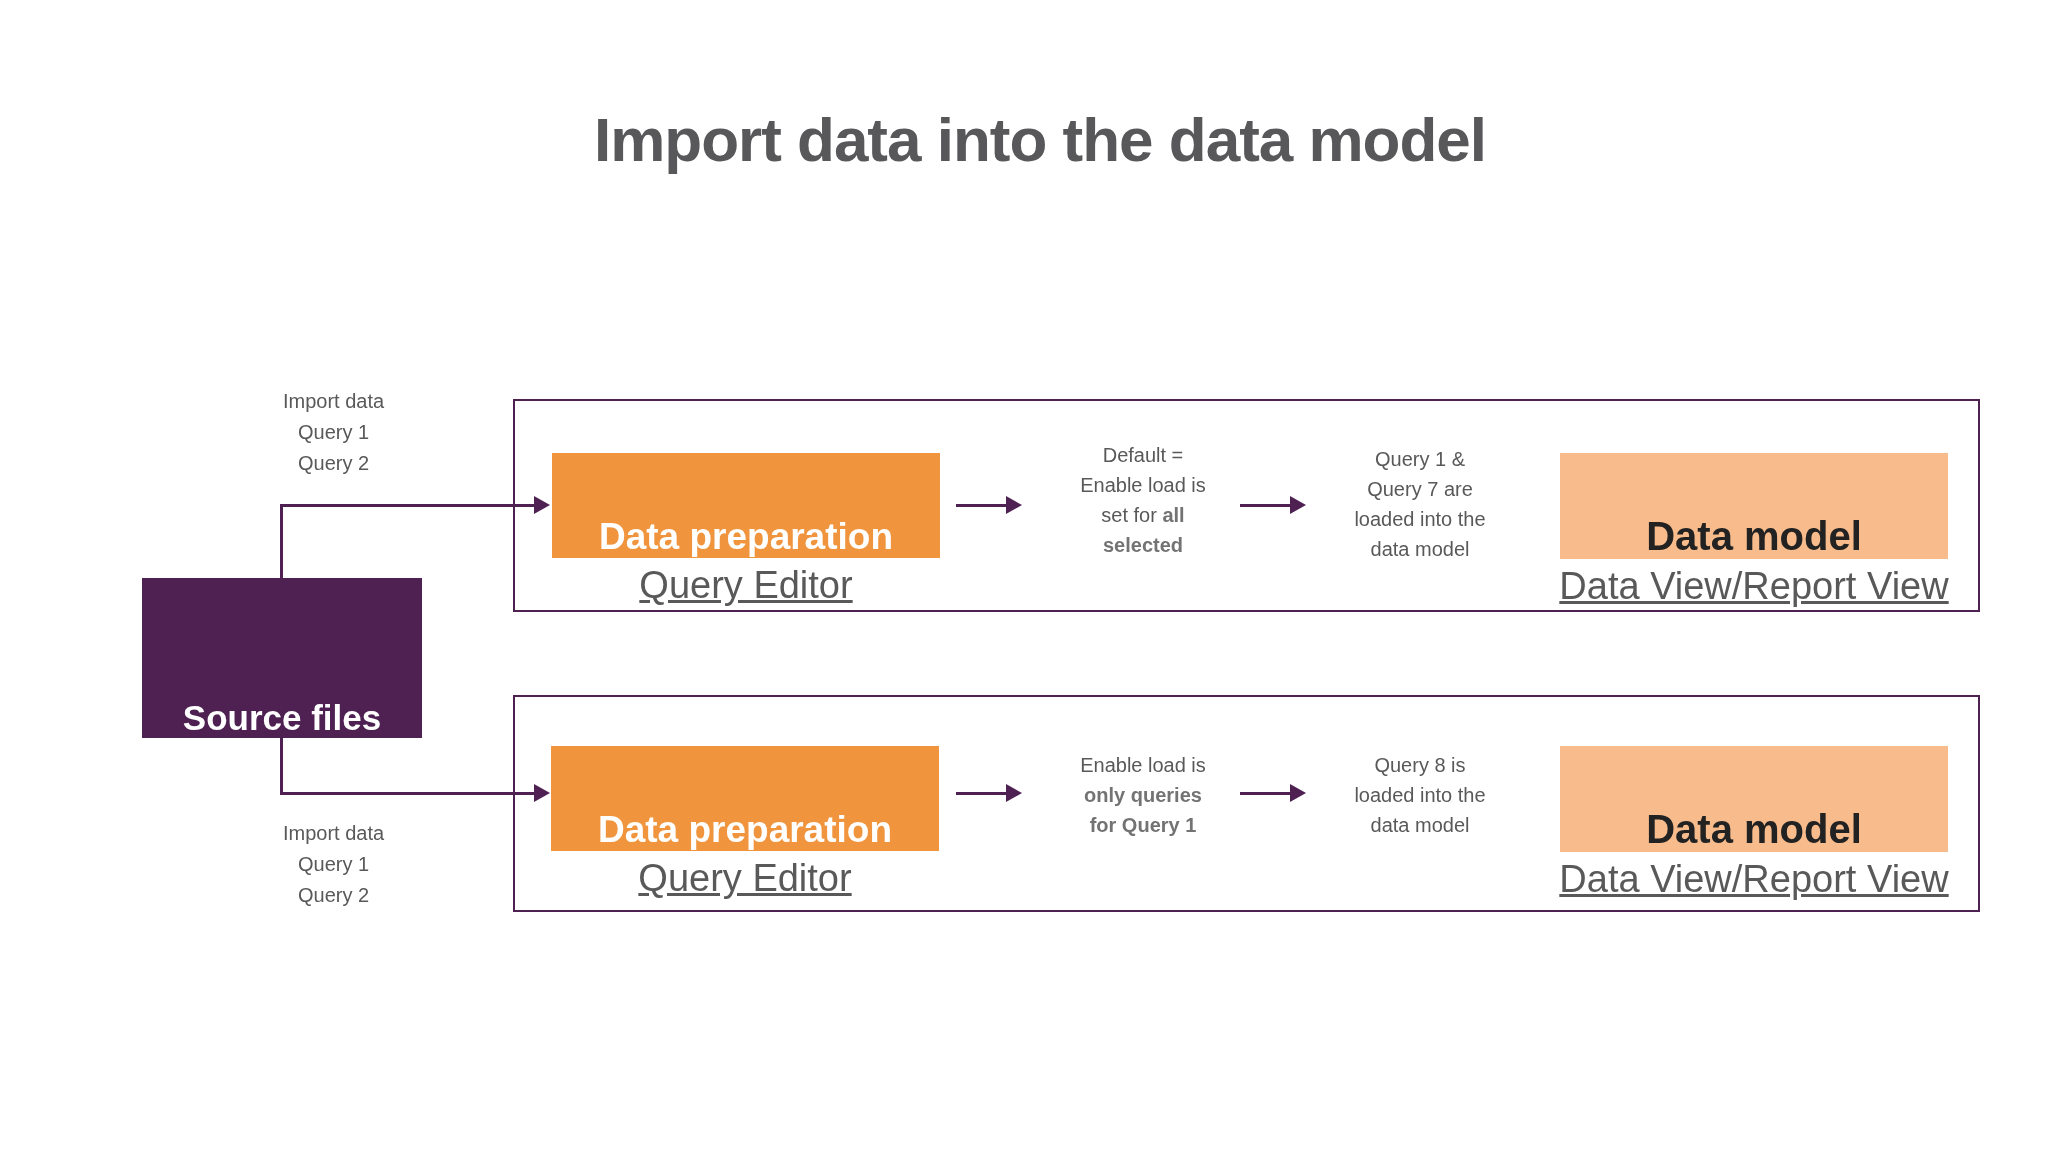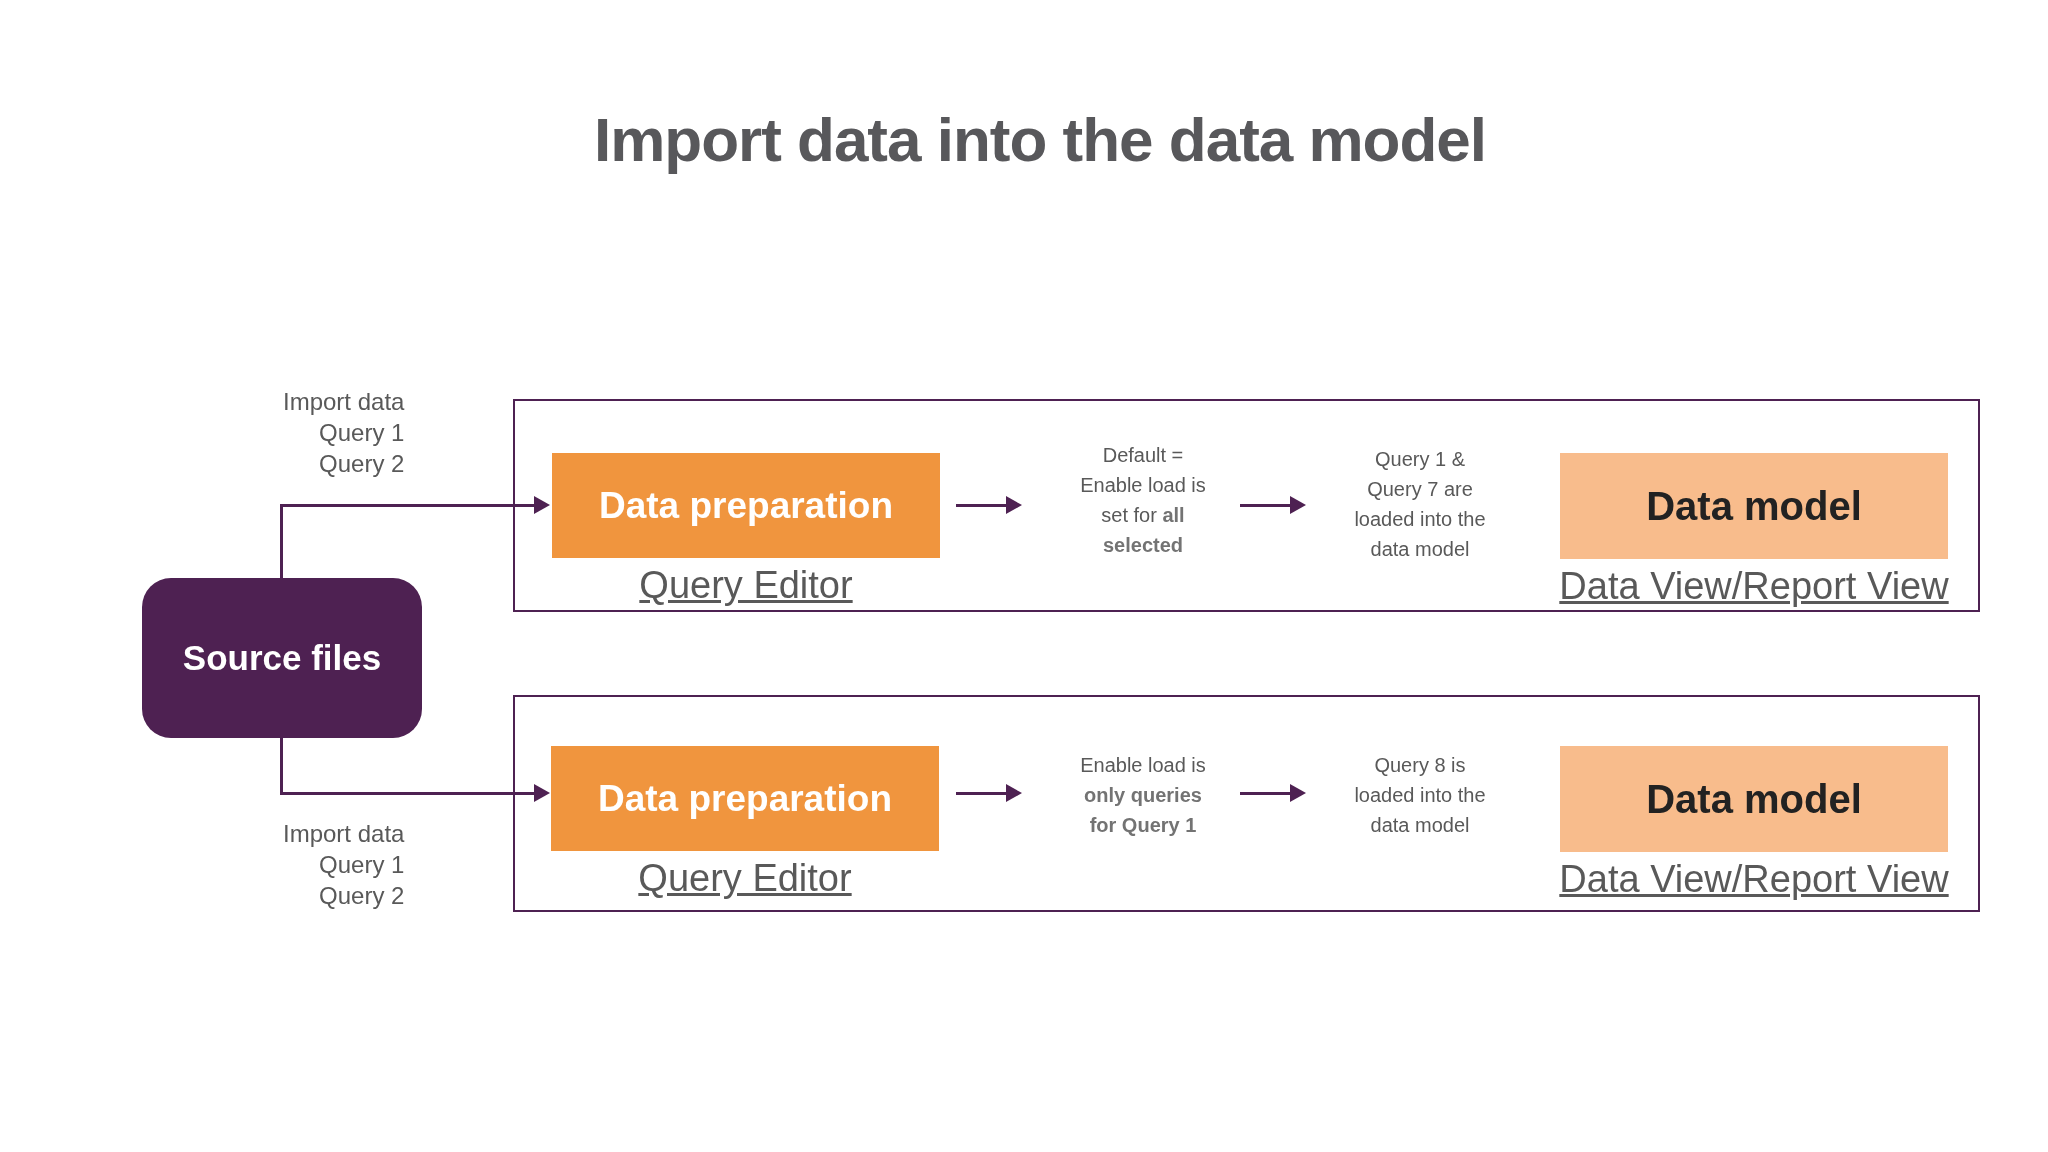--- a/index.html
+++ b/index.html
@@ -21,26 +21,26 @@
   }
   .title{
     position:absolute;left:16px;top:104px;width:2048px;
     text-align:center;
     font-size:62px;line-height:1.15;font-weight:bold;
     letter-spacing:-1px;
     color:var(--title_gray);
   }
   .box{
     position:absolute;
-    display:flex;align-items:center;justify-content:center;
+    display:flex;align-items:flex-end;justify-content:center;
     text-align:center;
   }
   .source{
     background:var(--purple);
-    color:#fff;font-weight:bold;font-size:35px;border-radius:29px;
+    color:#fff;font-weight:bold;font-size:35px;
   }
   .prep{
     background:var(--orange);
     color:#fff;font-weight:bold;font-size:37px;
   }
   .model{
     background:var(--peach);
     color:var(--dark_text);font-weight:bold;font-size:40px;
   }
   .frame{
@@ -52,23 +52,23 @@
   }
   .caption{
     position:absolute;
     text-align:center;
     font-size:38px;line-height:1.1;
     color:var(--gray_text);
     text-decoration:underline;
   }
   .sidenote{
     position:absolute;
-    font-size:24px;line-height:31px;
+    font-size:20px;line-height:31px;
     color:var(--gray_text);
-    text-align:right;
+    text-align:center;
   }
   .midnote{
     position:absolute;width:280px;
     text-align:center;
     font-size:20px;line-height:30px;
     color:var(--gray_text);
   }
   .midnote .b{font-weight:bold;color:#737373;}
   .vline,.hline{position:absolute;background:var(--purple);}
   .ahead{

